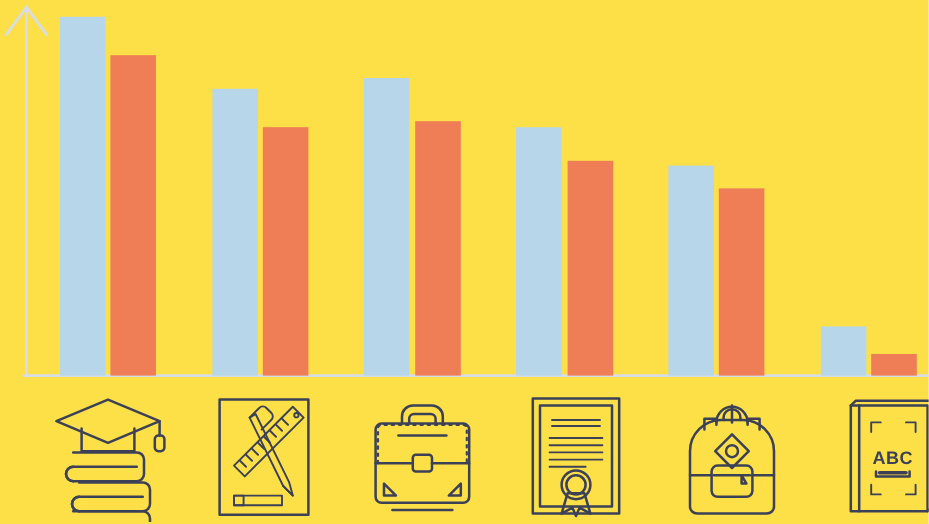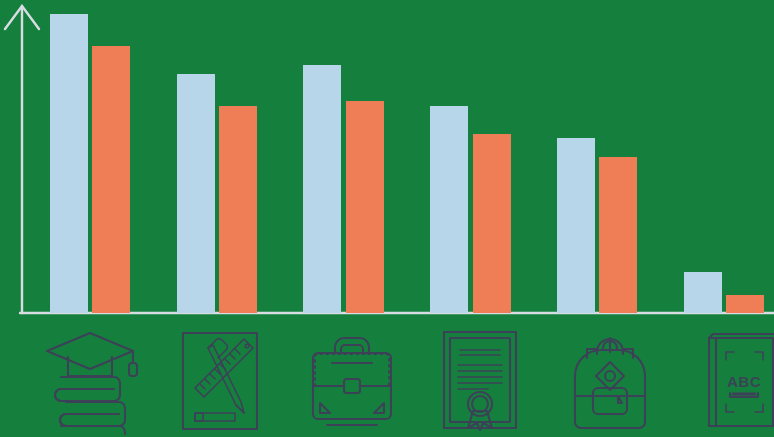--- a/index.html
+++ b/index.html
@@ -8,21 +8,21 @@
     padding: 0;
     background: #ffffff;
   }
   body {
     font-family: "Liberation Sans", sans-serif;
   }
   #stage {
     position: relative;
     width: 774px;
     height: 437px;
-    background: #15803d;
+    background: #fde047;
     overflow: hidden;
   }
   
   #chart-area {
     position: absolute;
     left: 0;
     top: 0;
     width: 774px;
     height: 320px;
   }

